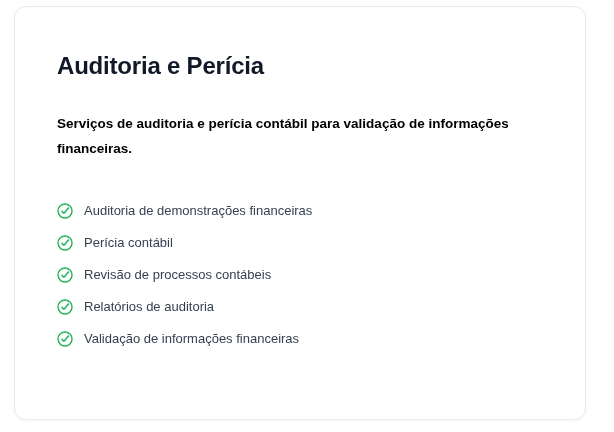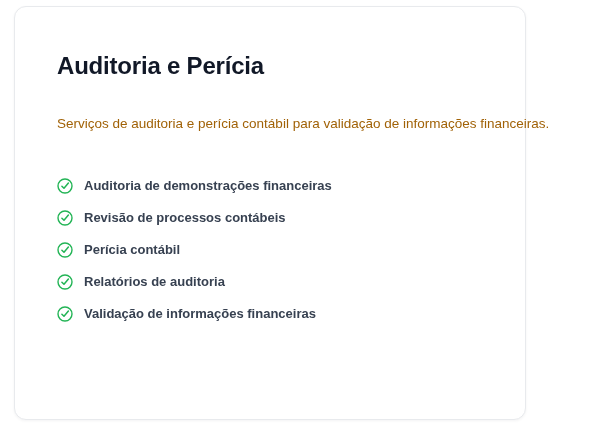--- a/index.html
+++ b/index.html
@@ -18,21 +18,21 @@
     width: 614px;
     height: 432px;
     box-sizing: border-box;
     background: #ffffff;
     overflow: hidden;
   }
   .card {
     position: absolute;
     left: 14px;
     top: 6px;
-    width: 512px;
+    width: 572px;
     height: 414px;
     box-sizing: border-box;
     background: #ffffff;
     border: 1px solid #e8eaed;
     border-radius: 12px;
     box-shadow: 0 1px 3px rgba(16,24,40,0.05);
     padding: 30px 30px 0 30px;
   }
   .card-title {
     margin: 14px 0 0 12px;
@@ -40,34 +40,33 @@
     line-height: 30px;
     font-weight: bold;
     color: #111827;
     letter-spacing: -0.2px;
   }
   .card-desc {
     margin: 30px 0 0 12px;
     width: 500px;
     font-size: 13.5px;
     line-height: 25px;
-    color: #a16207;
-    font-weight: normal;
+    color: #000000;
+    font-weight: bold;
   }
   .feature-list {
     list-style: none;
     margin: 34px 0 0 12px;
     padding: 0;
   }
   .feature-item {
     display: flex;
     align-items: center;
     height: 32px;
     margin-bottom: 0;
-    font-weight: bold;
   }
   .check-icon {
     flex: 0 0 auto;
     width: 16px;
     height: 16px;
     margin-right: 11px;
     display: block;
   }
   .feature-label {
     font-size: 13px;
@@ -97,31 +96,31 @@
         <span class="feature-label">Auditoria de demonstrações financeiras</span>
       </li>
 
       <li class="feature-item">
         <span class="check-icon">
           <svg width="16" height="16" viewBox="0 0 16 16" aria-hidden="true">
             <circle cx="8" cy="8" r="7" fill="none" stroke="#22b455" stroke-width="1.4"></circle>
             <path d="M4.9 8.2 L7 10.3 L11.4 5.1" fill="none" stroke="#22b455" stroke-width="1.5" stroke-linecap="round" stroke-linejoin="round"></path>
           </svg>
         </span>
-        <span class="feature-label">Revisão de processos contábeis</span>
+        <span class="feature-label">Perícia contábil</span>
       </li>
 
       <li class="feature-item">
         <span class="check-icon">
           <svg width="16" height="16" viewBox="0 0 16 16" aria-hidden="true">
             <circle cx="8" cy="8" r="7" fill="none" stroke="#22b455" stroke-width="1.4"></circle>
             <path d="M4.9 8.2 L7 10.3 L11.4 5.1" fill="none" stroke="#22b455" stroke-width="1.5" stroke-linecap="round" stroke-linejoin="round"></path>
           </svg>
         </span>
-        <span class="feature-label">Perícia contábil</span>
+        <span class="feature-label">Revisão de processos contábeis</span>
       </li>
 
       <li class="feature-item">
         <span class="check-icon">
           <svg width="16" height="16" viewBox="0 0 16 16" aria-hidden="true">
             <circle cx="8" cy="8" r="7" fill="none" stroke="#22b455" stroke-width="1.4"></circle>
             <path d="M4.9 8.2 L7 10.3 L11.4 5.1" fill="none" stroke="#22b455" stroke-width="1.5" stroke-linecap="round" stroke-linejoin="round"></path>
           </svg>
         </span>
         <span class="feature-label">Relatórios de auditoria</span>

